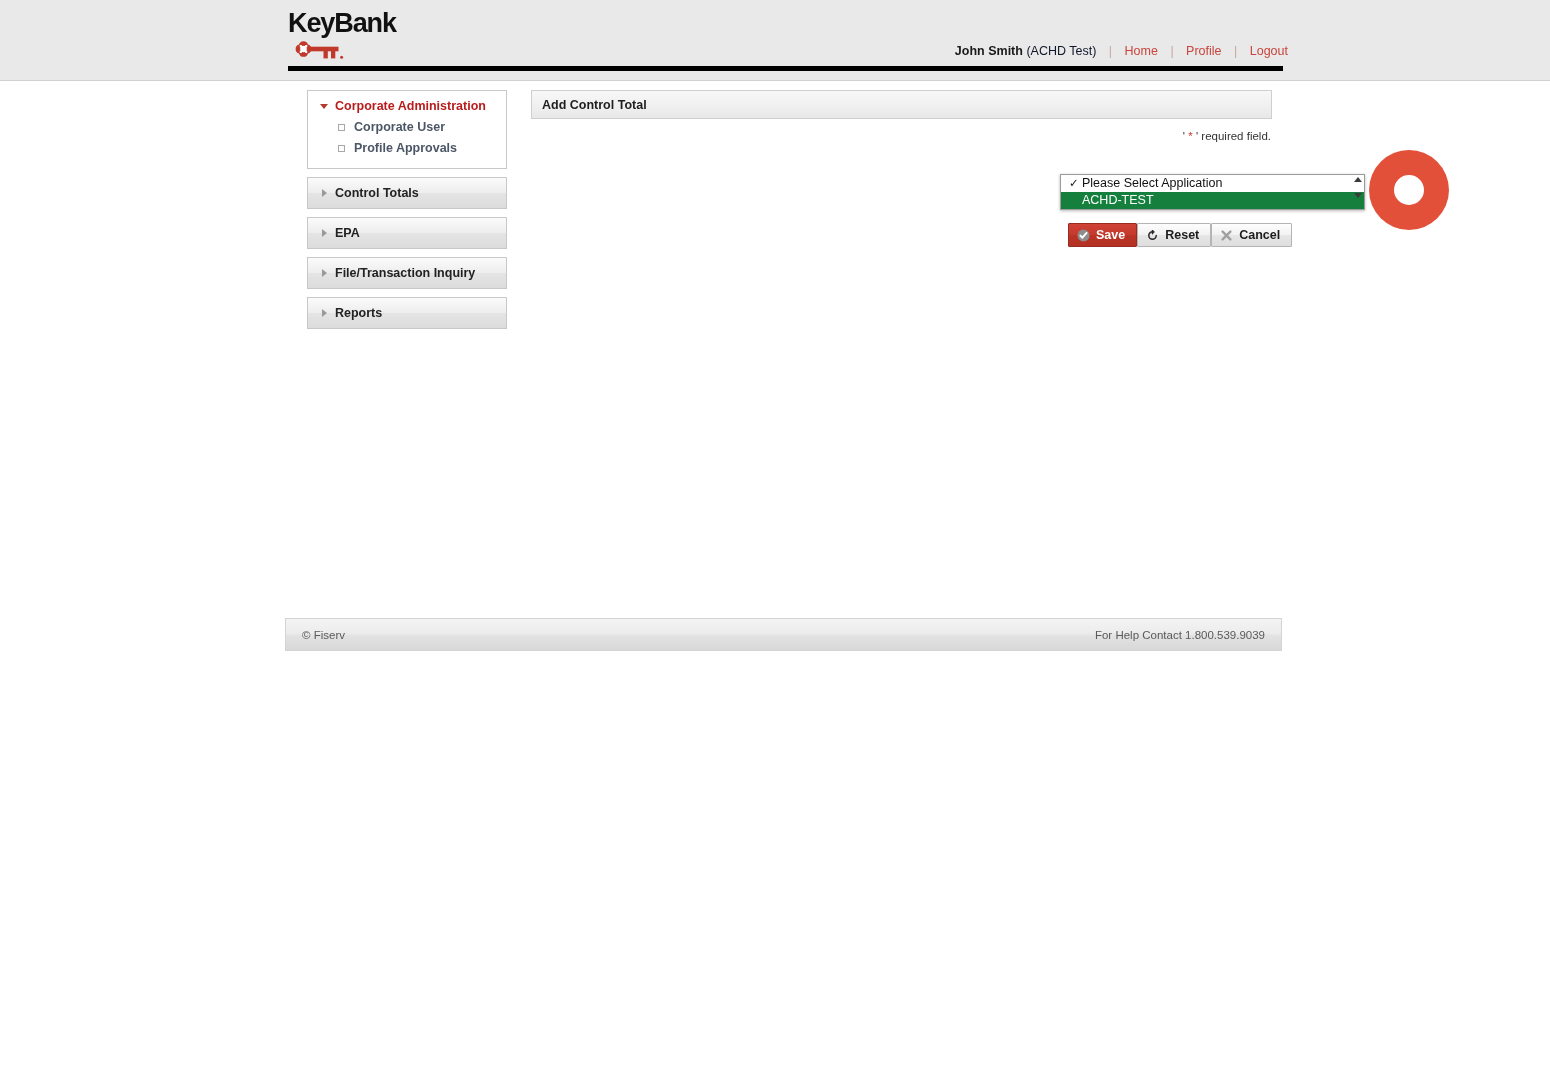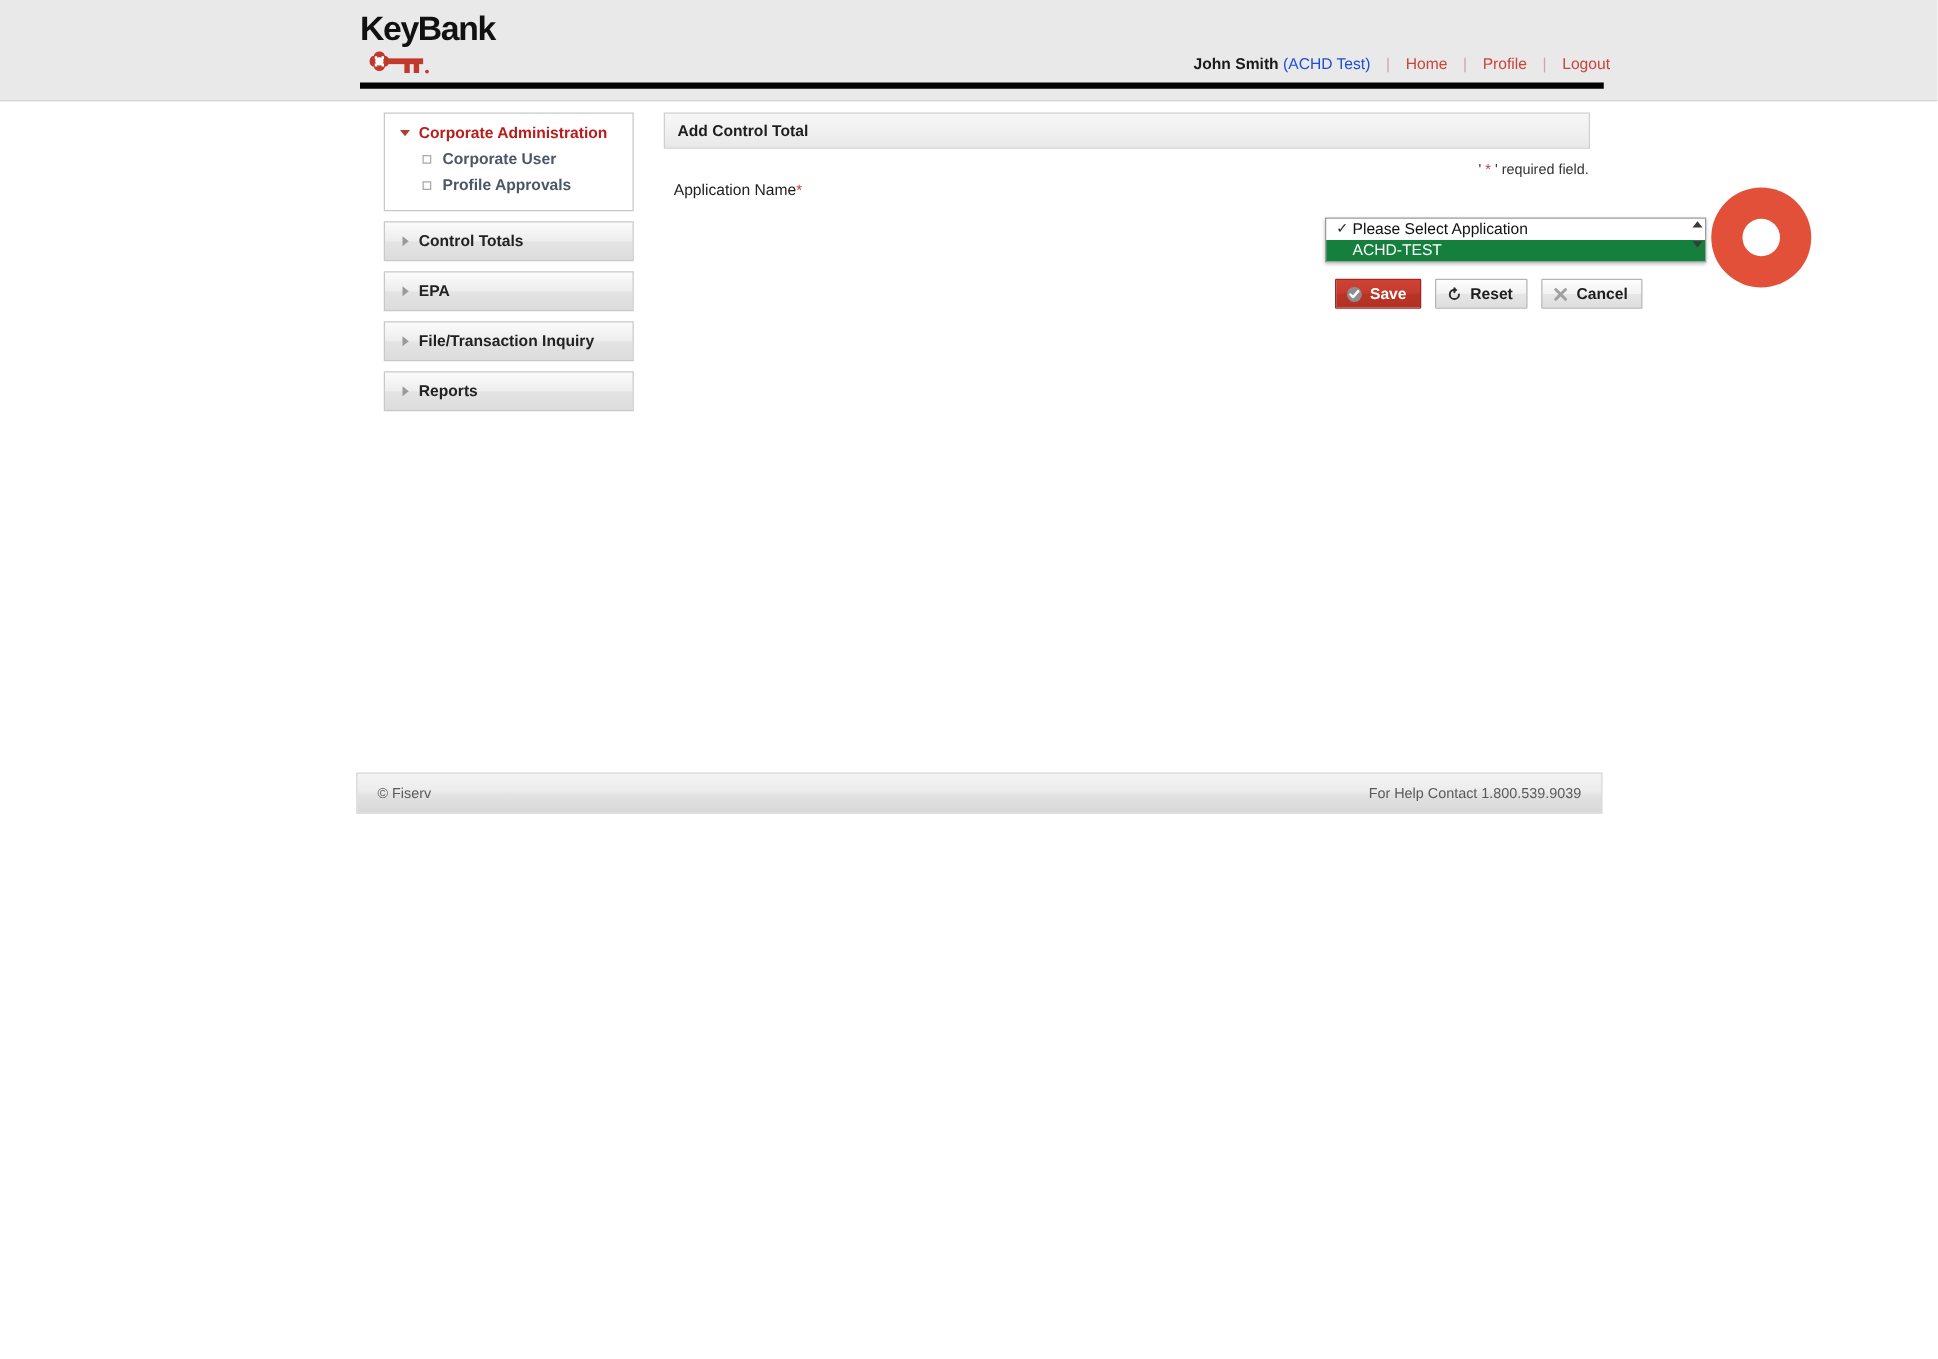--- a/index.html
+++ b/index.html
@@ -36,21 +36,21 @@
     margin-top: 1px;
     margin-left: 1px;
   }
   .header-nav {
     position: absolute; right: 262px; top: 44px;
     font-size: 12.5px;
     color: #333;
     white-space: nowrap;
   }
   .header-nav .username { font-weight: bold; color: #1a1a1a; }
-  .header-nav .userorg { color: #1d4ed8; }
+  .header-nav .userorg { color: #0f172a; }
   .header-nav .navsep {
     display: inline-block;
     color: #c9a7a7;
     margin: 0 9px;
   }
   .header-nav a {
     color: #c8443c;
     text-decoration: none;
   }
   .black-rule {
@@ -227,21 +227,21 @@
     border-left: 4px solid transparent;
     border-right: 4px solid transparent;
     border-top: 5px solid #3a3a3a;
   }
 
   
   .button-row {
     position: absolute; left: 537px; top: 133px;
     display: flex;
     align-items: center;
-    gap: 11px;
+    gap: 0;
     z-index: 5;
   }
   .btn {
     display: inline-flex;
     align-items: center;
     height: 24px;
     padding: 0 11px 0 8px;
     border: 1px solid #b4b4b4;
     font-size: 12.5px;
     font-weight: bold;
@@ -379,25 +379,20 @@
   <div class="main">
 
     <div class="panel-head">
       <span class="panel-title">Add Control Total</span>
     </div>
 
     <div class="required-note">
       <span>' </span><span class="req-star">*</span><span> ' required field.</span>
     </div>
 
-    <div class="field-block">
-      <div class="field-label">
-        <span>Application Name</span><span class="req-star">*</span>
-      </div>
-    </div>
 
     <div class="select-popup">
       <div class="select-option">
         <span class="checkmark">✓</span>
         <span class="opt-label">Please Select Application</span>
       </div>
       <div class="select-option selected">
         <span class="checkmark"></span>
         <span class="opt-label">ACHD-TEST</span>
       </div>

